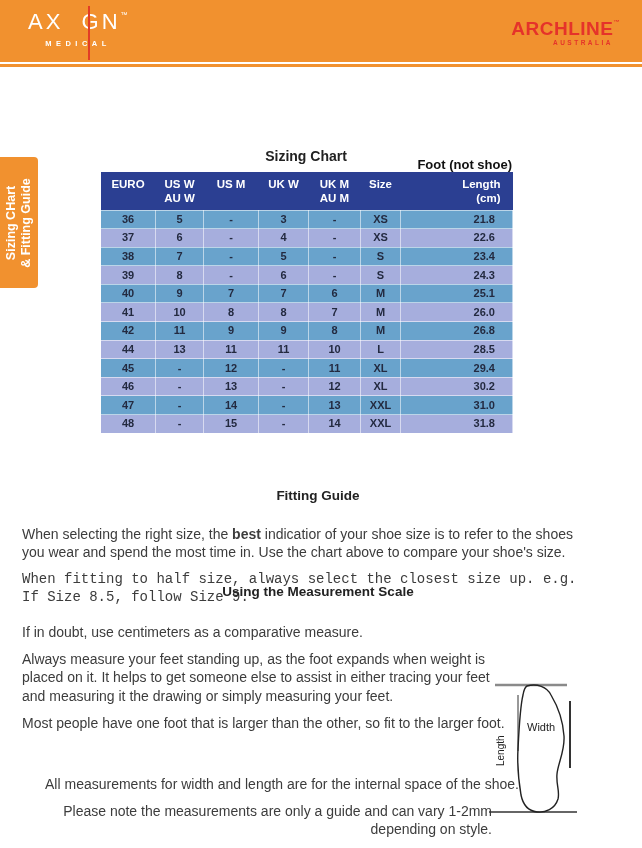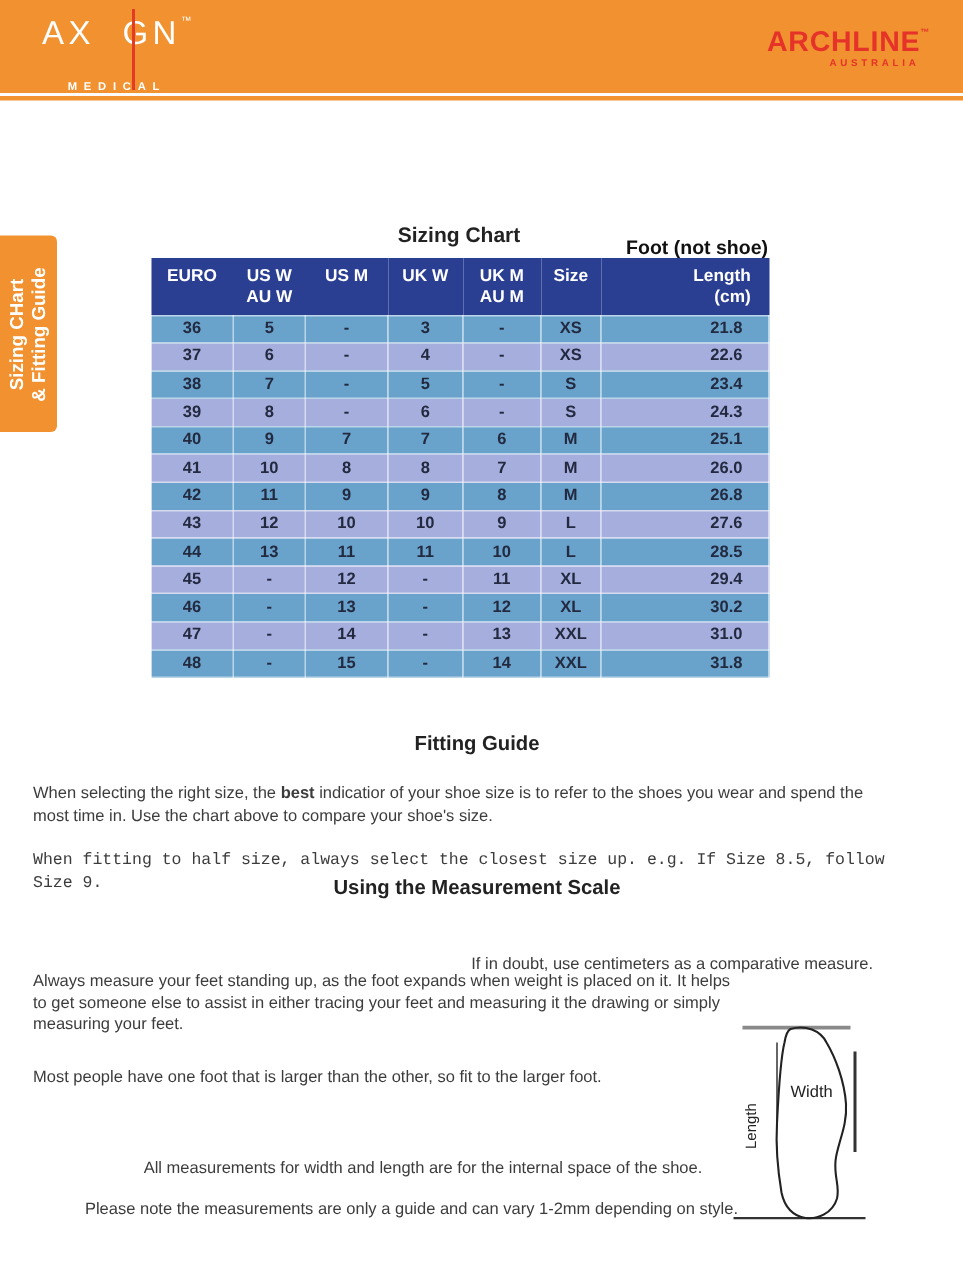--- a/index.html
+++ b/index.html
@@ -15,21 +15,21 @@
   body{
     width:642px;height:848px;position:relative;background:#ffffff;
     font-family:"Liberation Sans", sans-serif;color:#3c3c3c;overflow:hidden;
   }
   
   .header{position:absolute;left:0;top:0;width:642px;height:62px;background:var(--orange);}
   .header-rule{position:absolute;left:0;top:64px;width:642px;height:3px;background:var(--orange);}
   .axign{position:absolute;left:28px;top:11px;width:100px;text-align:center;color:#fff;}
   .axign-name{font-size:22px;letter-spacing:3px;line-height:1;white-space:nowrap;}
   .axign-name sup{font-size:7px;vertical-align:top;}
-  .axign-sub{font-size:7.5px;font-weight:bold;letter-spacing:4.5px;margin-top:20px;white-space:nowrap;text-align:center;}
+  .axign-sub{font-size:7.5px;font-weight:bold;letter-spacing:4.5px;margin-top:6px;white-space:nowrap;text-align:center;}
   .axign-line{position:absolute;left:60px;top:-5px;width:2px;height:54px;background:var(--line-red);}
   .page-title{
     position:absolute;left:130px;top:24px;width:392px;text-align:center;
     color:#fff;font-size:23px;font-weight:bold;letter-spacing:0.3px;white-space:nowrap;
   }
   .archline{position:absolute;right:22px;top:19px;width:118px;text-align:right;color:var(--brand-red);}
   .archline-name{font-size:19px;font-weight:bold;letter-spacing:0.5px;line-height:1;white-space:nowrap;}
   .archline-name sup{font-size:6px;vertical-align:top;}
   .archline-sub{font-size:6.5px;font-weight:bold;letter-spacing:2.5px;margin-top:1px;padding-right:7px;}
   
@@ -57,24 +57,24 @@
     font-size:11px;font-weight:bold;color:#232a40;text-align:center;
     height:18.6px;padding:0;border:1px solid rgba(255,255,255,0.55);line-height:1;
   }
   table.sizing td:last-child{text-align:right;padding-right:17px;}
   table.sizing tbody tr:nth-child(odd){background:var(--row-blue);}
   table.sizing tbody tr:nth-child(even){background:var(--row-light);}
   
   .h-center{position:absolute;left:0;width:612px;text-align:center;font-size:13.5px;font-weight:bold;color:#222;padding-left:24px;}
   .h-fitting{top:488px;}
   .h-measure{top:584px;}
-  .para{position:absolute;left:22px;font-size:11px;line-height:1.32;color:#3c3c3c;}
+  .para{position:absolute;left:22px;font-size:14px;line-height:1.32;color:#3c3c3c;}
   .p1{top:511px;width:574px;}
   .p2{top:556px;width:574px;font-family:Liberation Mono, monospace;}
-  .m1{top:625px;width:560px;text-align:right;}
+  .m1{top:609px;width:560px;}
   .m2{top:636px;width:468px;}
   .m3{top:700px;width:520px;}
   .m4{top:761px;width:520px;text-align:center;}
   .m5{top:788px;width:470px;text-align:right;}
   
   .diagram{position:absolute;left:487px;top:671px;width:155px;height:160px;}
 </style>
 </head>
 <body>
 
@@ -180,29 +180,20 @@
       <tr>
         <td>42</td>
         <td>11</td>
         <td>9</td>
         <td>9</td>
         <td>8</td>
         <td>M</td>
         <td>26.8</td>
       </tr>
       <tr>
-        <td>43</td>
-        <td>12</td>
-        <td>10</td>
-        <td>10</td>
-        <td>9</td>
-        <td>L</td>
-        <td>27.6</td>
-      </tr>
-      <tr>
         <td>44</td>
         <td>13</td>
         <td>11</td>
         <td>11</td>
         <td>10</td>
         <td>L</td>
         <td>28.5</td>
       </tr>
       <tr>
         <td>45</td>

